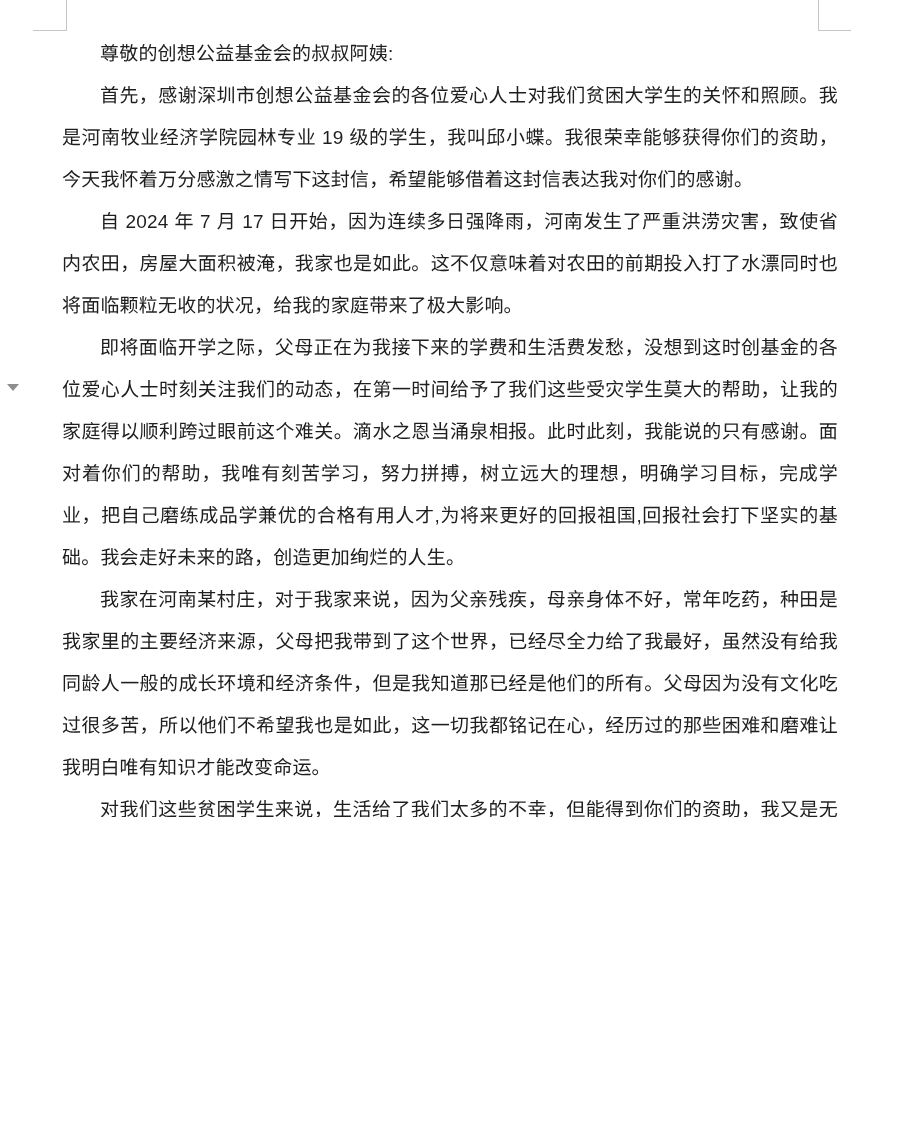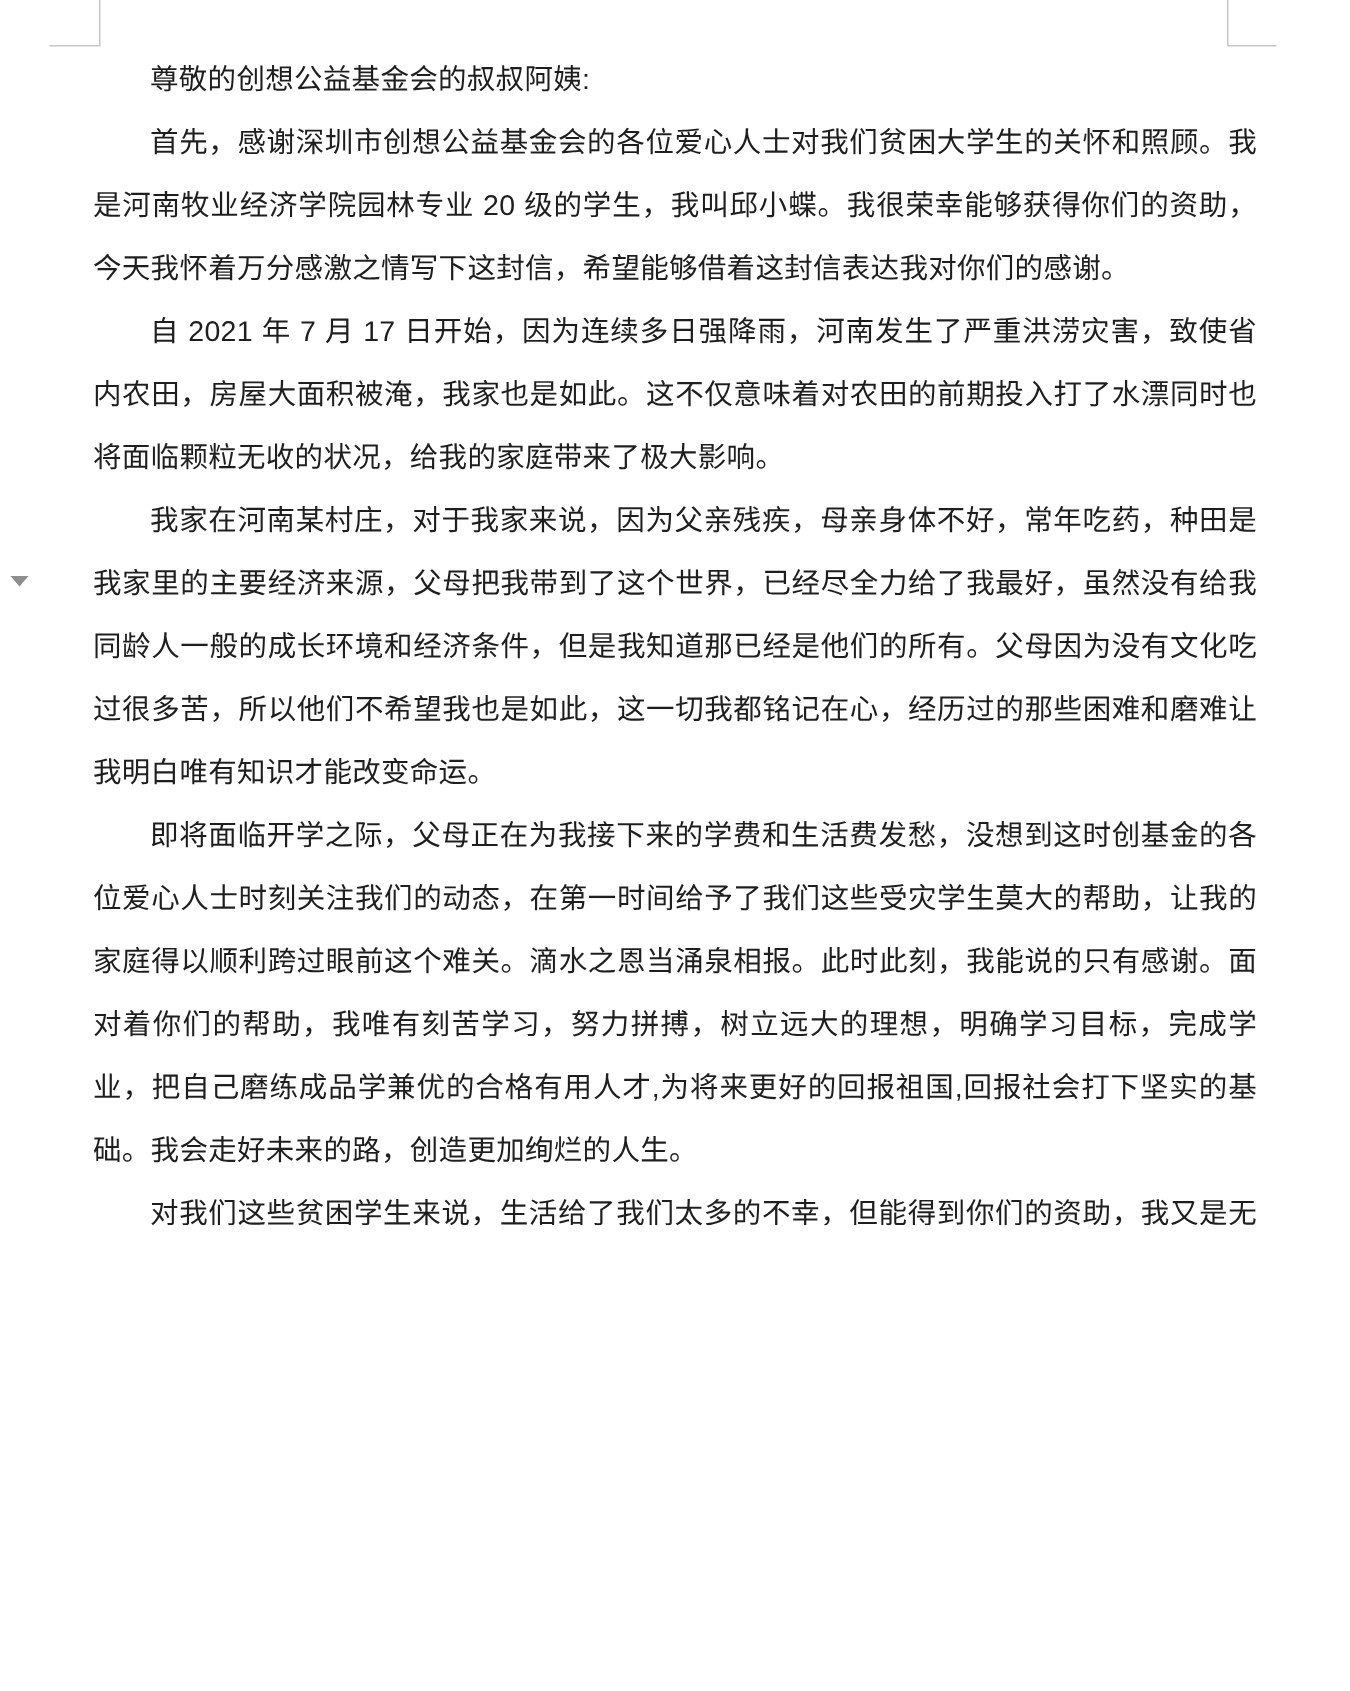--- a/index.html
+++ b/index.html
@@ -65,20 +65,20 @@
 
   <div class="crop tl-v"></div>
   <div class="crop tl-h"></div>
   <div class="crop tr-v"></div>
   <div class="crop tr-h"></div>
 
   <div class="collapse-arrow"></div>
 
   <div class="text-area">
     <p>尊敬的创想公益基金会的叔叔阿姨:</p>
-    <p>首先，感谢深圳市创想公益基金会的各位爱心人士对我们贫困大学生的关怀和照顾。我是河南牧业经济学院园林专业 20 级的学生，我叫邱小蝶。我很荣幸能够获得你们的资助，今天我怀着万分感激之情写下这封信，希望能够借着这封信表达我对你们的感谢。</p>
-    <p>自 2021 年 7 月 17 日开始，因为连续多日强降雨，河南发生了严重洪涝灾害，致使省内农田，房屋大面积被淹，我家也是如此。这不仅意味着对农田的前期投入打了水漂同时也将面临颗粒无收的状况，给我的家庭带来了极大影响。</p>
+    <p>首先，感谢深圳市创想公益基金会的各位爱心人士对我们贫困大学生的关怀和照顾。我是河南牧业经济学院园林专业 19 级的学生，我叫邱小蝶。我很荣幸能够获得你们的资助，今天我怀着万分感激之情写下这封信，希望能够借着这封信表达我对你们的感谢。</p>
+    <p>自 2024 年 7 月 17 日开始，因为连续多日强降雨，河南发生了严重洪涝灾害，致使省内农田，房屋大面积被淹，我家也是如此。这不仅意味着对农田的前期投入打了水漂同时也将面临颗粒无收的状况，给我的家庭带来了极大影响。</p>
+    <p>即将面临开学之际，父母正在为我接下来的学费和生活费发愁，没想到这时创基金的各位爱心人士时刻关注我们的动态，在第一时间给予了我们这些受灾学生莫大的帮助，让我的家庭得以顺利跨过眼前这个难关。滴水之恩当涌泉相报。此时此刻，我能说的只有感谢。面对着你们的帮助，我唯有刻苦学习，努力拼搏，树立远大的理想，明确学习目标，完成学业，把自己磨练成品学兼优的合格有用人才,为将来更好的回报祖国,回报社会打下坚实的基础。我会走好未来的路，创造更加绚烂的人生。</p>
     <p>我家在河南某村庄，对于我家来说，因为父亲残疾，母亲身体不好，常年吃药，种田是我家里的主要经济来源，父母把我带到了这个世界，已经尽全力给了我最好，虽然没有给我同龄人一般的成长环境和经济条件，但是我知道那已经是他们的所有。父母因为没有文化吃过很多苦，所以他们不希望我也是如此，这一切我都铭记在心，经历过的那些困难和磨难让我明白唯有知识才能改变命运。</p>
-    <p>即将面临开学之际，父母正在为我接下来的学费和生活费发愁，没想到这时创基金的各位爱心人士时刻关注我们的动态，在第一时间给予了我们这些受灾学生莫大的帮助，让我的家庭得以顺利跨过眼前这个难关。滴水之恩当涌泉相报。此时此刻，我能说的只有感谢。面对着你们的帮助，我唯有刻苦学习，努力拼搏，树立远大的理想，明确学习目标，完成学业，把自己磨练成品学兼优的合格有用人才,为将来更好的回报祖国,回报社会打下坚实的基础。我会走好未来的路，创造更加绚烂的人生。</p>
     <p>对我们这些贫困学生来说，生活给了我们太多的不幸，但能得到你们的资助，我又是无比幸运的。我一定不会辜负你们的期望。在学校，做一个品学兼优的好学生;在家里，做个懂事、孝顺的好孩子。我会以优异的成绩回报社会对我们的关爱大心存感恩,关心他人、将来成为国家的有用之才。等到自己有能力时，我一定效法你们的这种义举，来回报社会。种田是我家里的主要经济来源,传递给每个人，让人间处处充满爱!最后，让我再次说声:谢谢!感谢您对我们的援助和爱心!发自内心的祝愿:好人一生平安!</p>
   </div>
 
 </div>
 
 </body></html>

